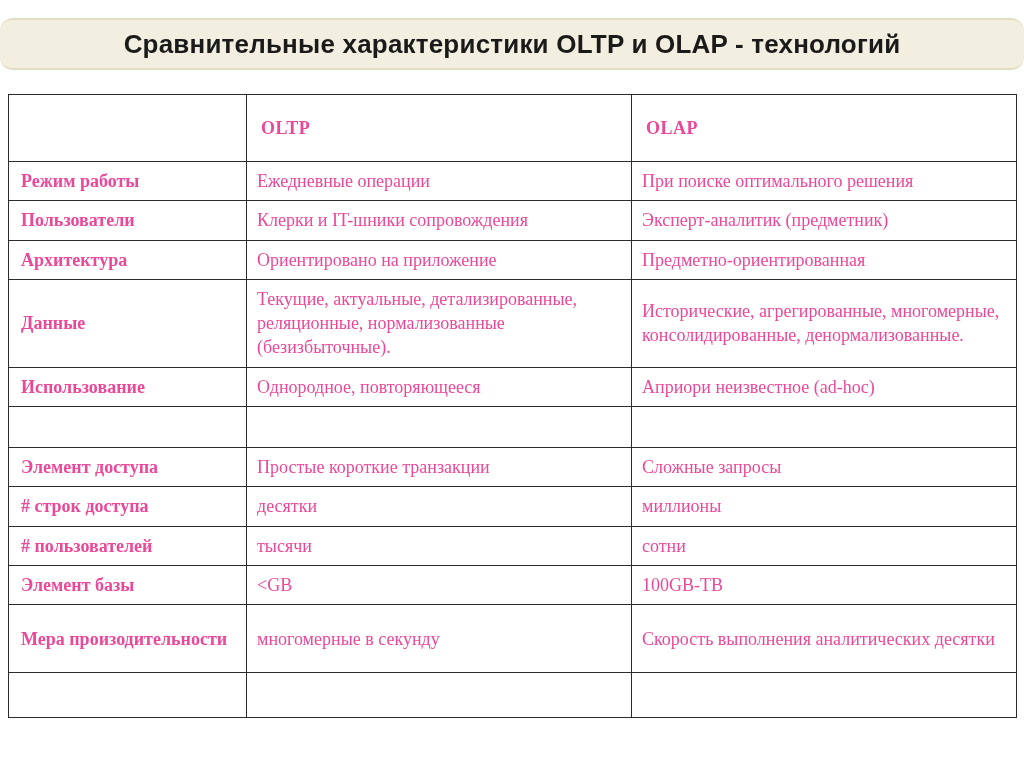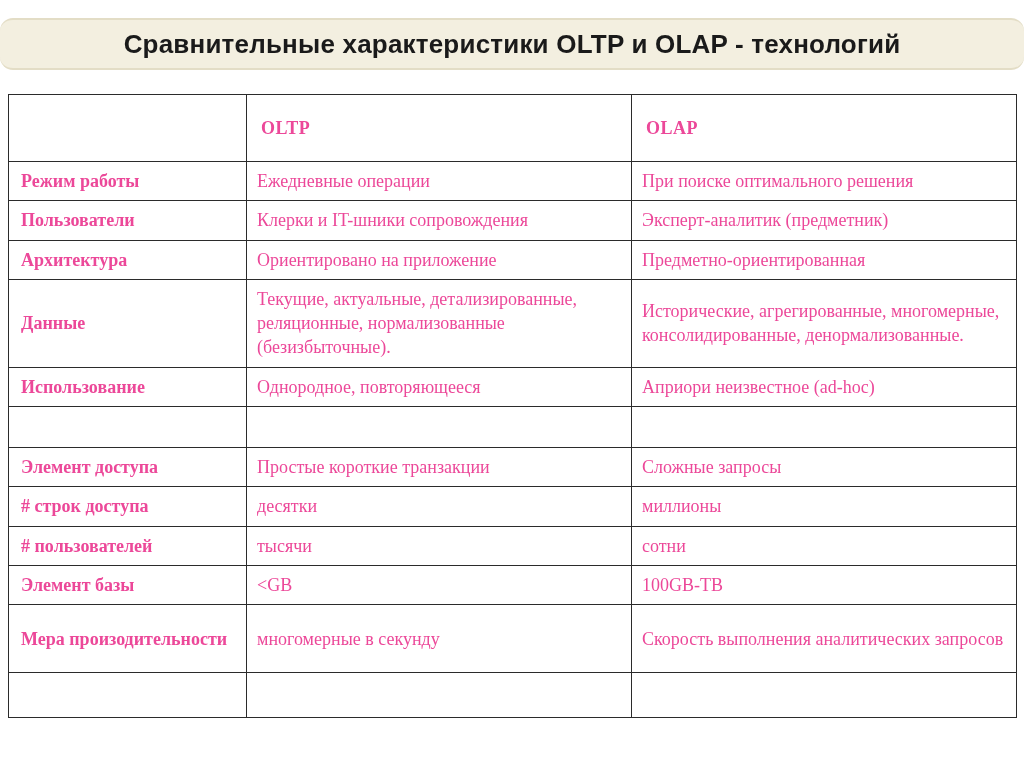--- a/index.html
+++ b/index.html
@@ -191,21 +191,21 @@
 
         <tr>
           <td class="row-label">Элемент базы</td>
           <td class="cell-left">&lt;GB</td>
           <td class="cell-left">100GB-TB</td>
         </tr>
 
         <tr class="tall">
           <td class="row-label">Мера произодительности</td>
           <td class="cell-left">многомерные в секунду</td>
-          <td class="cell-left">Скорость выполнения аналитических запросов</td>
+          <td class="cell-left">Скорость выполнения аналитических десятки</td>
         </tr>
 
         <tr class="bottom-pad">
           <td></td>
           <td></td>
           <td></td>
         </tr>
       </tbody>
     </table>
   </div>

